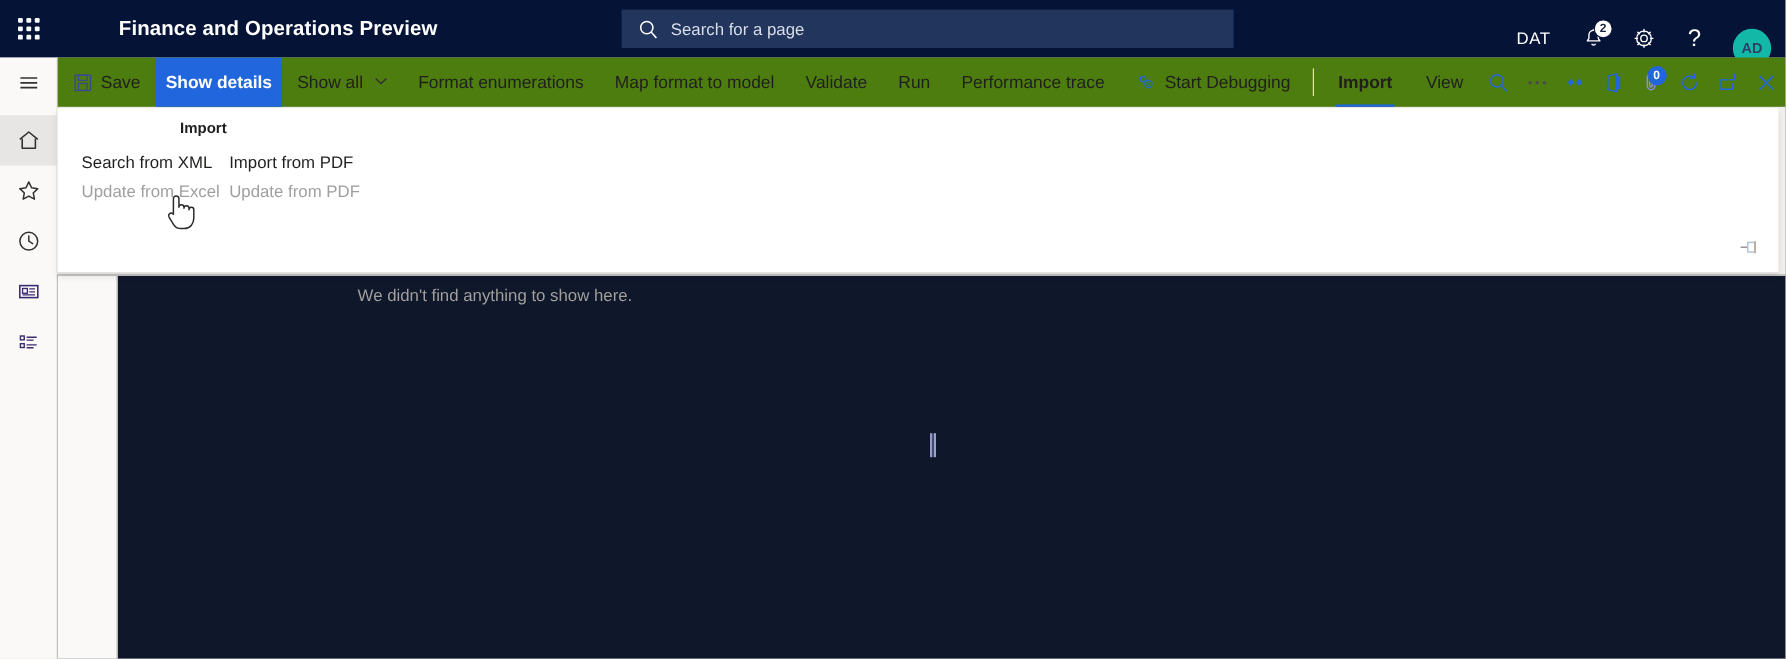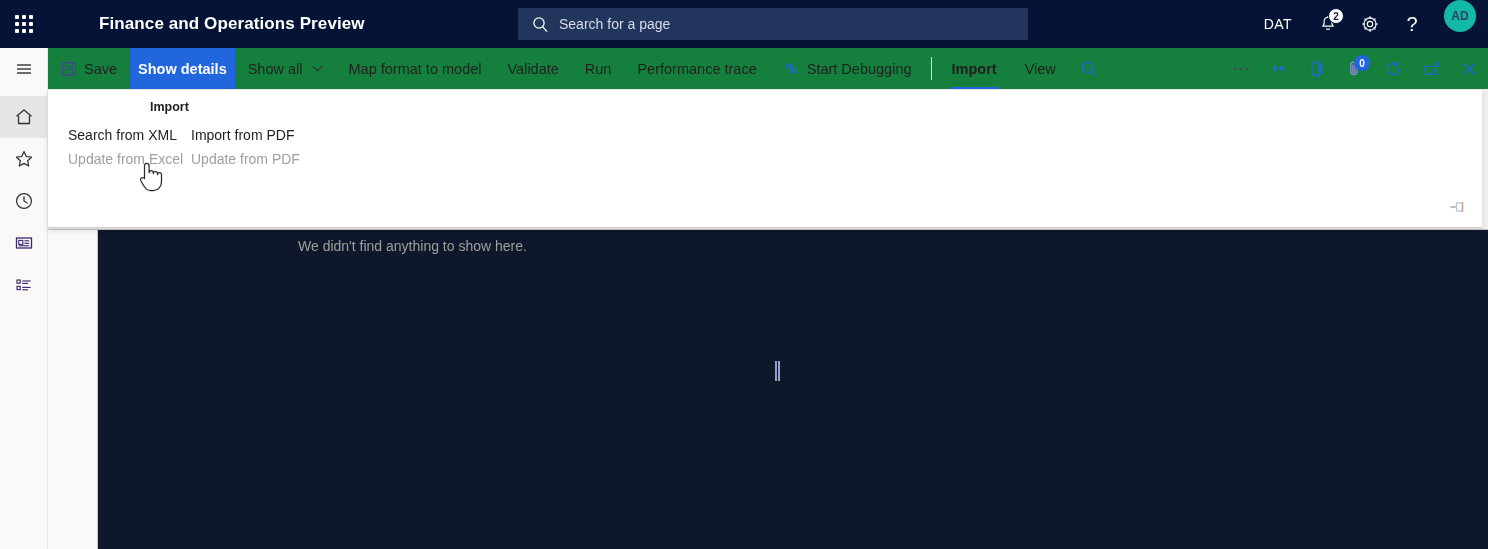--- a/index.html
+++ b/index.html
@@ -37,21 +37,21 @@
     width: 510px; height: 32px;
     background: #22355c;
     display: flex; align-items: center; padding-left: 14px;
     cursor: text;
   }
   .search-ico { margin-right: 10px; display: flex; }
   .search-placeholder { color: #d7dde9; font-size: 14px; }
 
   .header-right {
     position: absolute; right: 8px; top: 0; height: 56px;
-    display: flex; align-items: flex-start; gap: 2px;
+    display: flex; align-items: flex-end; gap: 2px;
   }
   .hdr-btn {
     height: 48px; min-width: 40px; padding: 0 8px;
     display: flex; align-items: center; justify-content: center;
     color: #ffffff; font-size: 14px; cursor: pointer; position: relative;
   }
   .hdr-company { font-size: 14px; letter-spacing: .4px; padding: 0 14px; }
   .badge-white {
     position: absolute; top: 8px; right: 4px;
     width: 16px; height: 16px; border-radius: 50%;
@@ -80,21 +80,21 @@
     display: flex; align-items: center; justify-content: center;
     cursor: pointer;
   }
   .rail-item.sel { background: #e8e6e4; }
   .rail-sep { height: 6px; }
 
   
   .cmdbar {
     position: absolute; left: 48px; top: 48px;
     width: 1440px; height: 42px;
-    background: #15803d;
+    background: #4d7c0f;
     border-bottom: 1px solid #edebe9;
     display: flex; align-items: stretch;
   }
   .cmd {
     display: flex; align-items: center; gap: 7px;
     padding: 0 13px; font-size: 14.5px; color: #201f1e;
     white-space: nowrap; cursor: pointer;
   }
   .cmd.primary { background: #2266dd; color: #ffffff; font-weight: bold; padding: 0 8px; }
   .chev { font-size: 10px; color: #323130; margin-left: 2px; }
@@ -299,20 +299,23 @@
 
     <div class="cmd">
       <span>Show all</span>
       <span class="chev">
         <svg width="11" height="7" viewBox="0 0 11 7">
           <path d="M1 1.4L5.5 5.6 10 1.4" fill="none" stroke="#323130" stroke-width="1.2"></path>
         </svg>
       </span>
     </div>
 
+    <div class="cmd">
+      <span>Format enumerations</span>
+    </div>
     <div class="cmd">
       <span>Map format to model</span>
     </div>
     <div class="cmd">
       <span>Validate</span>
     </div>
     <div class="cmd">
       <span>Run</span>
     </div>
     <div class="cmd">

